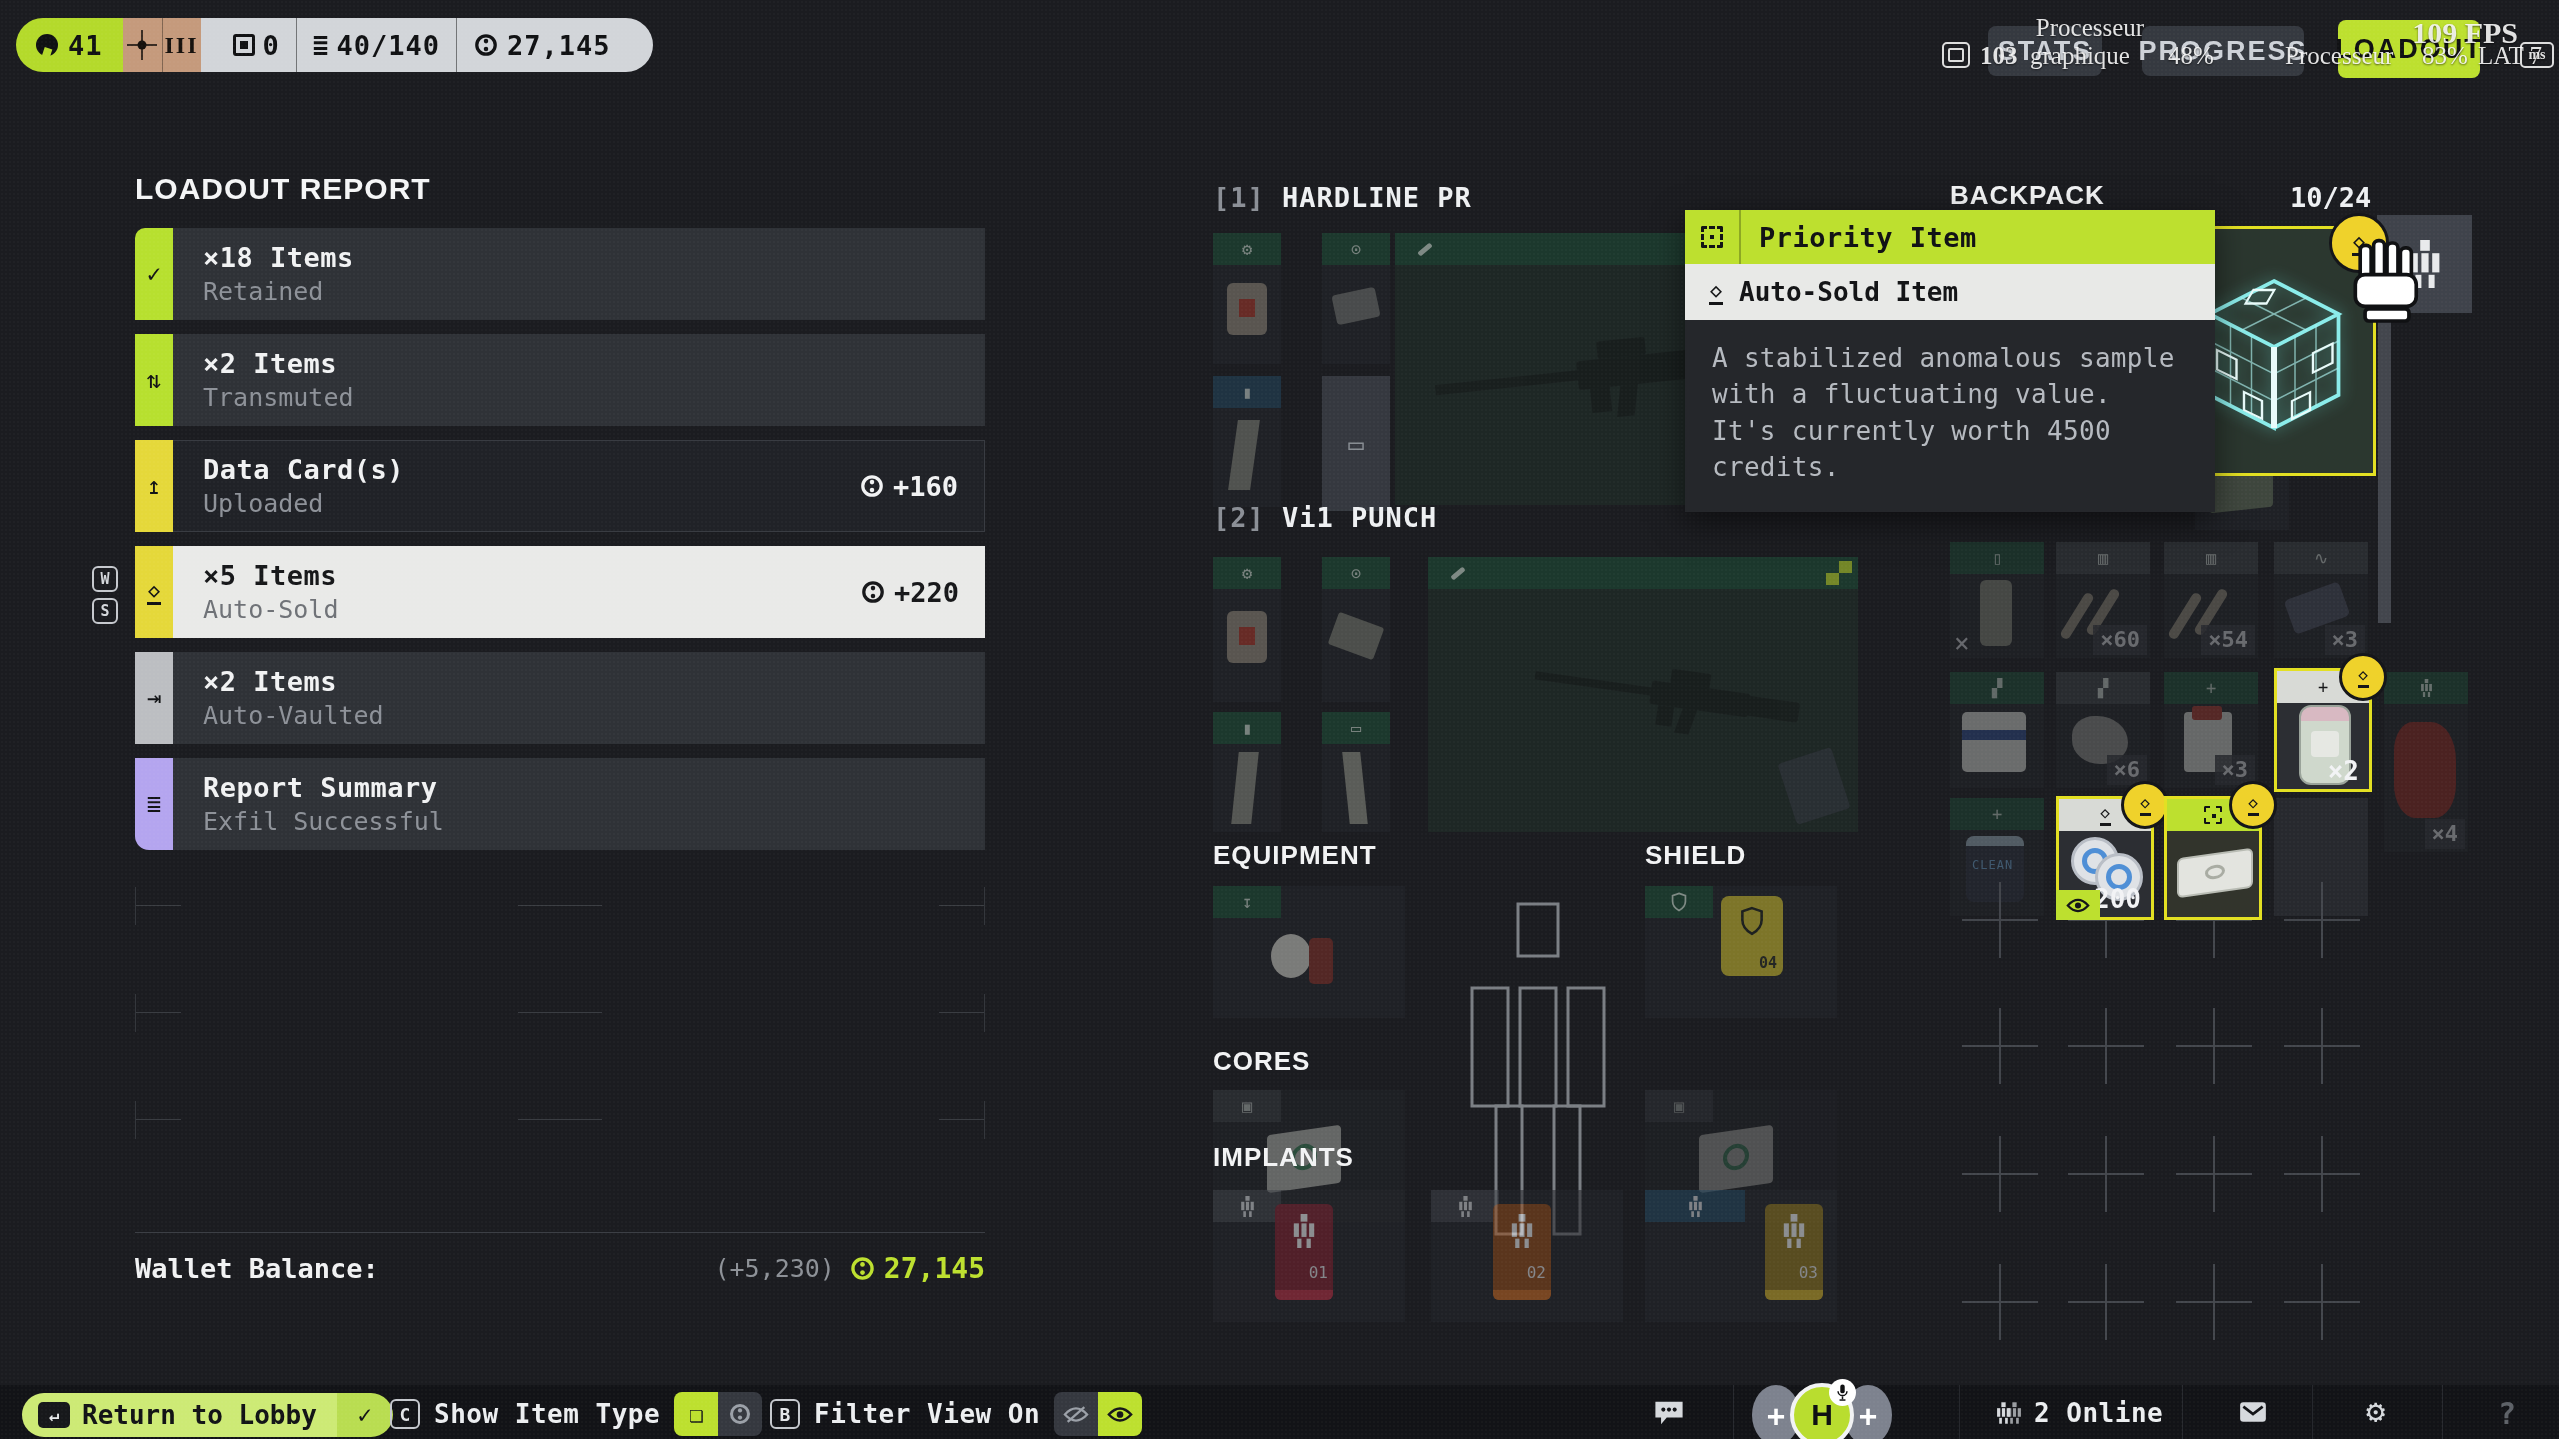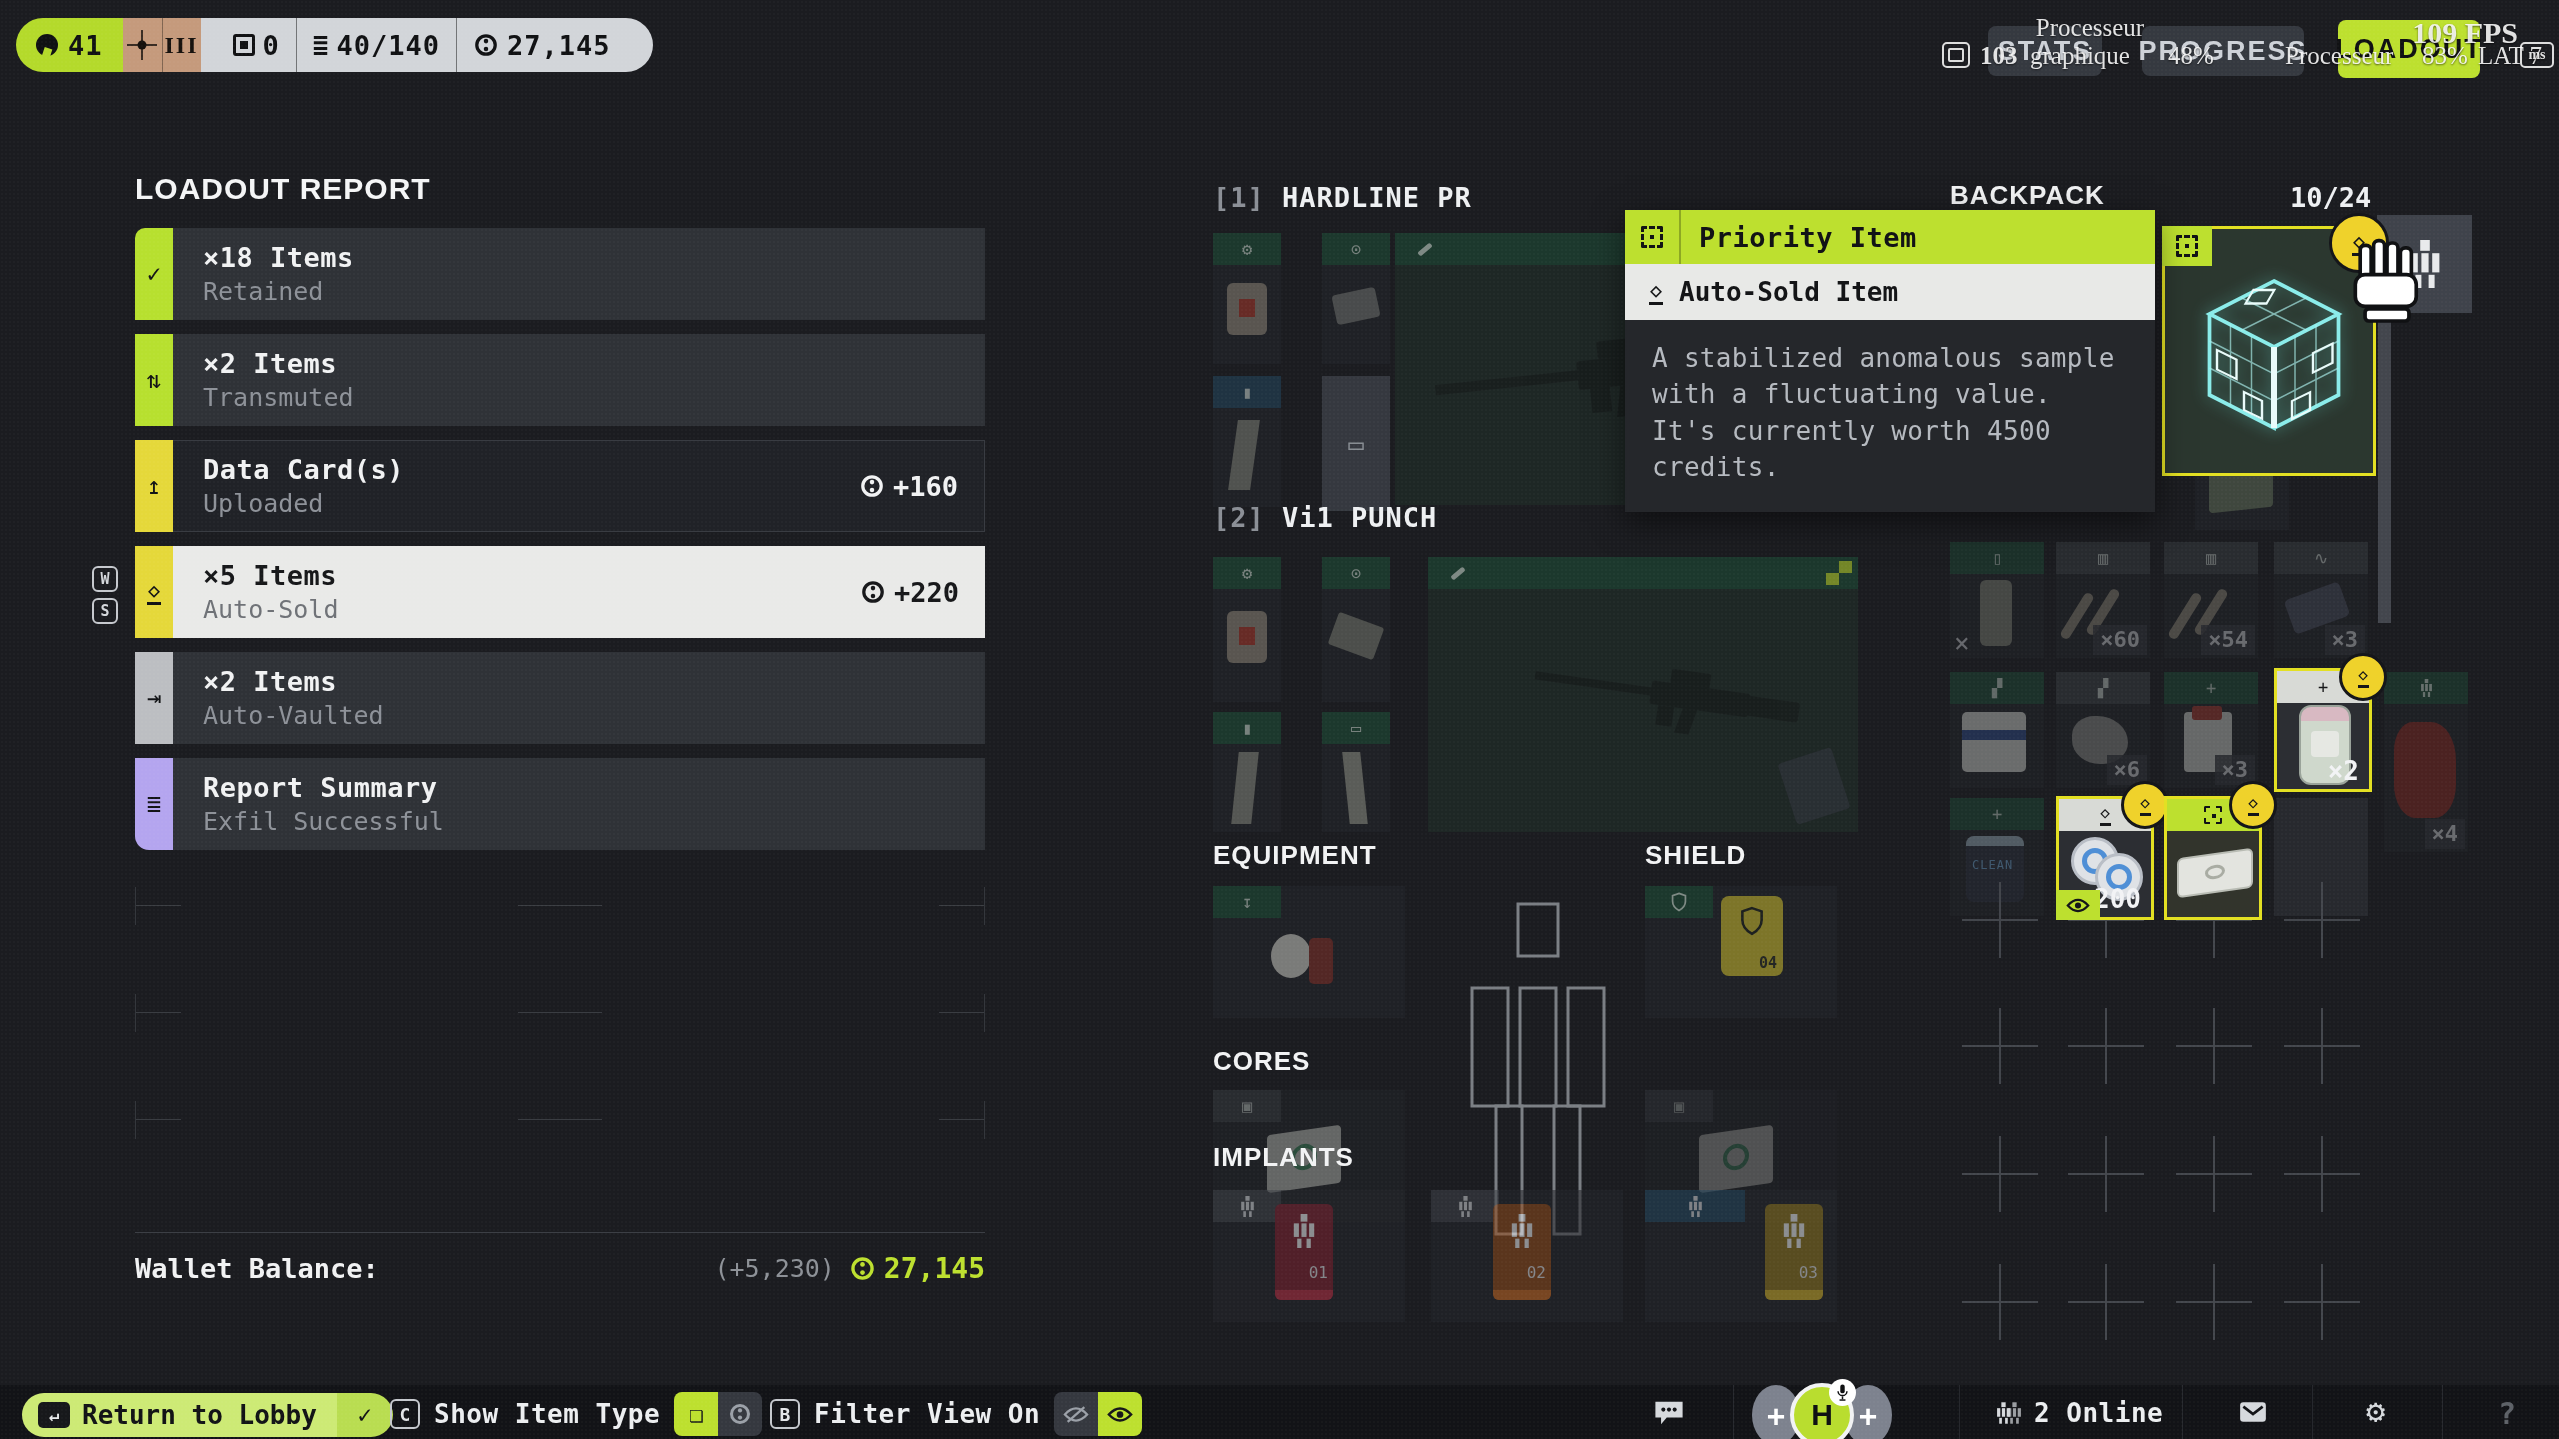--- a/index.html
+++ b/index.html
@@ -61,21 +61,21 @@
   .ghost{left:135px;width:850px;height:92px;}
   .ghost .tick{position:absolute;left:0;right:0;top:0;height:1px;
     background:linear-gradient(90deg,#3a3d42 0 46px,transparent 46px calc(50% - 42px),#3a3d42 calc(50% - 42px) calc(50% + 42px),transparent calc(50% + 42px) calc(100% - 46px),#3a3d42 calc(100% - 46px) 100%);}
   .ghost .vt{position:absolute;width:1px;height:38px;background:#34373c;top:-18px;}
   .wallet-line{left:135px;top:1232px;width:850px;border-top:1px solid #3c3f45;}
   .wallet{left:135px;top:1252px;width:850px;display:flex;align-items:center;}
   .wlab{font-weight:700;font-size:27px;color:#f1f2f3;}
   .wdelta{margin-left:auto;color:#8d9197;font-size:25px;margin-right:14px;}
   .wbal{color:#bde02f;font-weight:700;font-size:28px;display:flex;align-items:center;gap:8px;}
   
-  .tip{left:1625px;top:210px;width:530px;z-index:50;box-shadow:0 10px 30px rgba(0,0,0,.5);}
+  .tip{left:1685px;top:210px;width:530px;z-index:50;box-shadow:0 10px 30px rgba(0,0,0,.5);}
   .tip-h{height:54px;background:#bde02f;display:flex;align-items:center;color:#121316;}
   .tip-h .ic{width:54px;display:flex;align-items:center;justify-content:center;flex:none;}
   .tip-h .dv{width:2px;height:100%;background:rgba(0,0,0,.25);}
   .tip-h .lb{font-weight:700;font-size:27px;padding-left:18px;letter-spacing:.5px;}
   .prig{width:22px;height:22px;border:3px dashed #121316;position:relative;border-radius:2px;}
   .prig::after{content:"";position:absolute;left:6px;top:6px;width:4px;height:4px;background:#121316;}
   .tip-b{background:#25272b;padding:0;}
   .tip-t{padding:22px 24px 20px;font-size:36px;letter-spacing:.5px;color:#fafbfc;}
   .tip-band{height:56px;background:#e8e9e7;display:flex;align-items:center;gap:16px;padding:0 24px;color:#141517;
             font-weight:700;font-size:26px;}

